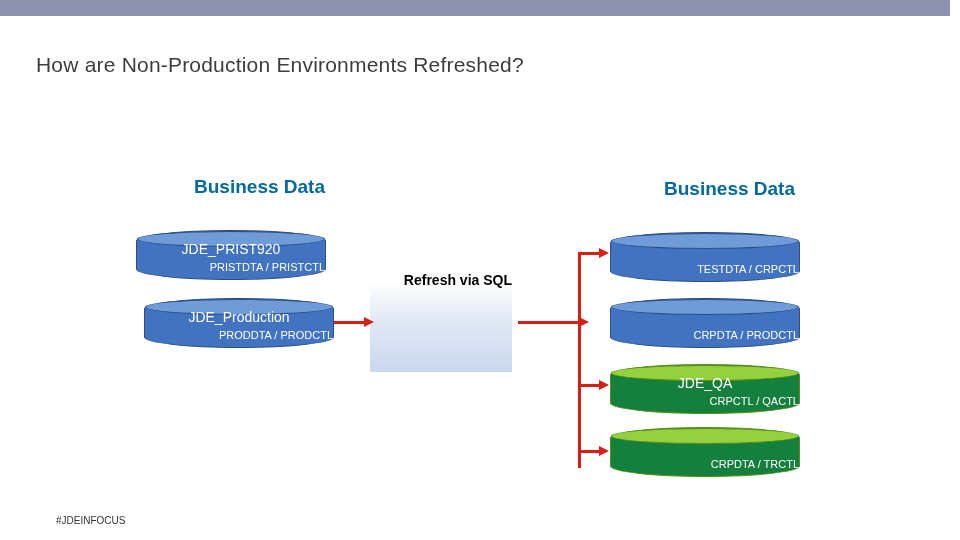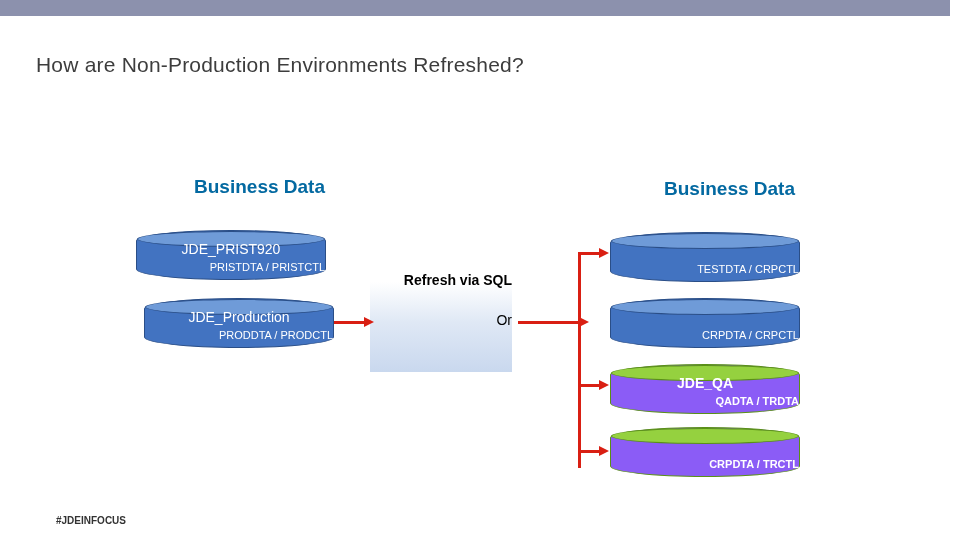--- a/index.html
+++ b/index.html
@@ -96,23 +96,22 @@
   }
   .cyl.blue {
     background: #4273c1;
     border: 1px solid #2a4e87;
   }
   .cyl.blue .top-ellipse {
     background: #6f9bd8;
     border: 1px solid #2a4e87;
   }
   .cyl.green {
-    background: #8b5cf6;
+    background: #15803d;
     border: 1px solid #5a9017;
-    font-weight: bold;
   }
   .cyl.green .top-ellipse {
     background: #95d13f;
     border: 1px solid #5a9017;
   }
 
   
   #db-prist920 { left: 136px; top: 230px; }
   #db-production { left: 136px; top: 298px; margin-left: 8px; }
   #db-dev { left: 610px; top: 232px; }
@@ -180,39 +179,38 @@
   #branch-qa { left: 578px; top: 384px; width: 22px; }
   #branch-tr { left: 578px; top: 450px; width: 22px; }
 
   
   .footer {
     position: absolute;
     left: 56px;
     top: 515px;
     font-size: 10px;
     color: #333333;
-    font-weight: bold;
+    font-weight: normal;
   }
 </style>
 </head>
 <body>
 
 <div id="slide">
 
   <div class="topbar"></div>
   <div class="topbar-right"></div>
 
   <div class="title">How are Non-Production Environments Refreshed?</div>
 
   <div class="section-label" id="label-left">Business Data</div>
   <div class="section-label" id="label-right">Business Data</div>
 
   <div class="center-box"></div>
   <div class="center-text" id="center-line1">Refresh via SQL</div>
-  <div class="center-text" id="center-line2">Or</div>
 
   <div class="arrow-h" id="arrow-left"></div>
   <div class="arrow-h" id="arrow-right-mid"></div>
   <div class="arrow-v" id="arrow-riser"></div>
   <div class="arrow-branch" id="branch-dev"></div>
   <div class="arrow-branch" id="branch-qa"></div>
   <div class="arrow-branch" id="branch-tr"></div>
 
   <div class="cyl blue" id="db-prist920">
     <div class="top-ellipse"></div>
@@ -226,27 +224,27 @@
     <div class="cyl-sub">PRODDTA / PRODCTL</div>
   </div>
 
   <div class="cyl blue" id="db-dev">
     <div class="top-ellipse"></div>
     <div class="cyl-sub">TESTDTA / CRPCTL</div>
   </div>
 
   <div class="cyl blue" id="db-crp">
     <div class="top-ellipse"></div>
-    <div class="cyl-sub">CRPDTA / CRPCTL</div>
+    <div class="cyl-sub">CRPDTA / PRODCTL</div>
   </div>
 
   <div class="cyl green" id="db-qa">
     <div class="top-ellipse"></div>
     <div class="cyl-name">JDE_QA</div>
-    <div class="cyl-sub">QADTA / TRDTA</div>
+    <div class="cyl-sub">CRPCTL / QACTL</div>
   </div>
 
   <div class="cyl green" id="db-tr">
     <div class="top-ellipse"></div>
     <div class="cyl-sub">CRPDTA / TRCTL</div>
   </div>
 
   <div class="footer">#JDEINFOCUS</div>
 
 </div>

